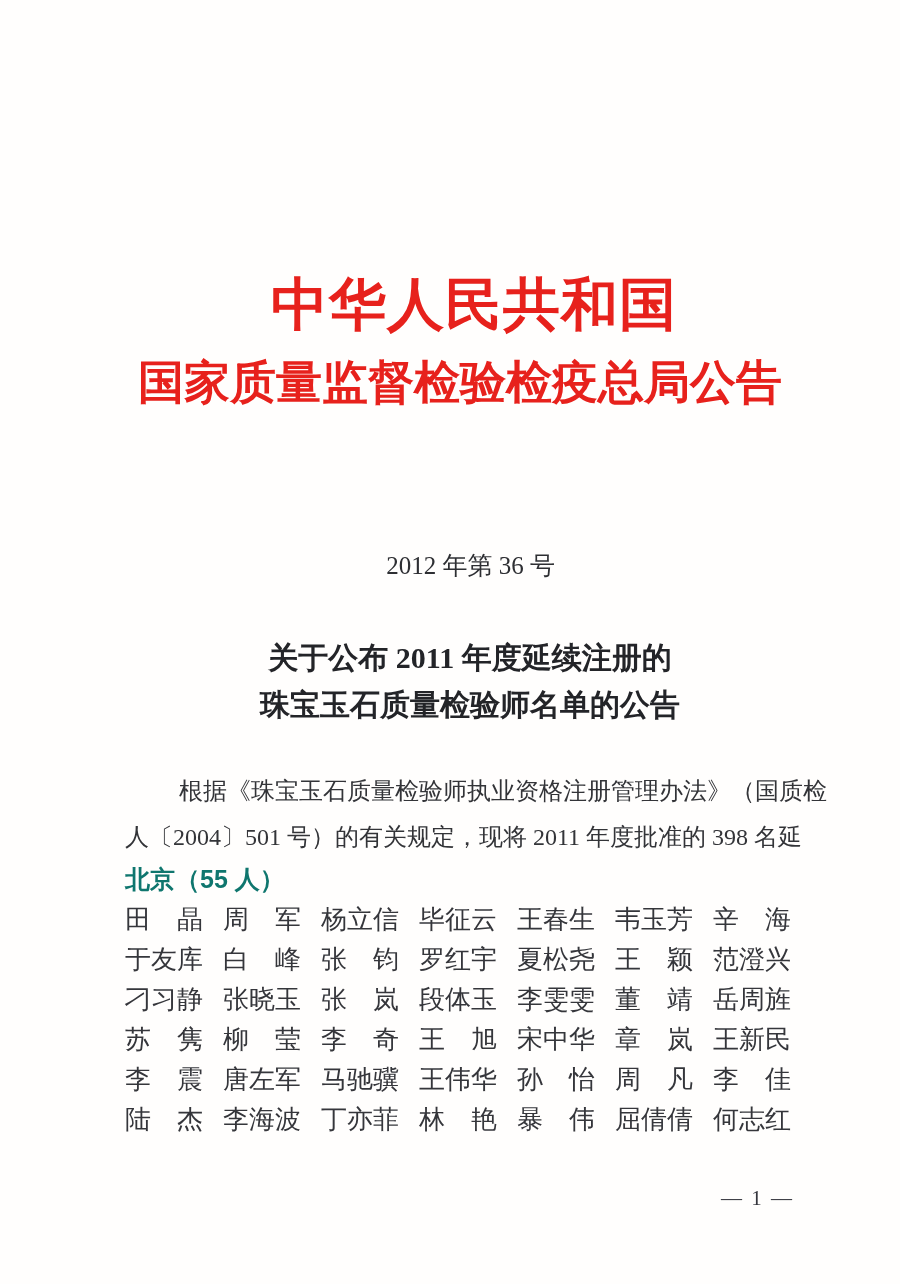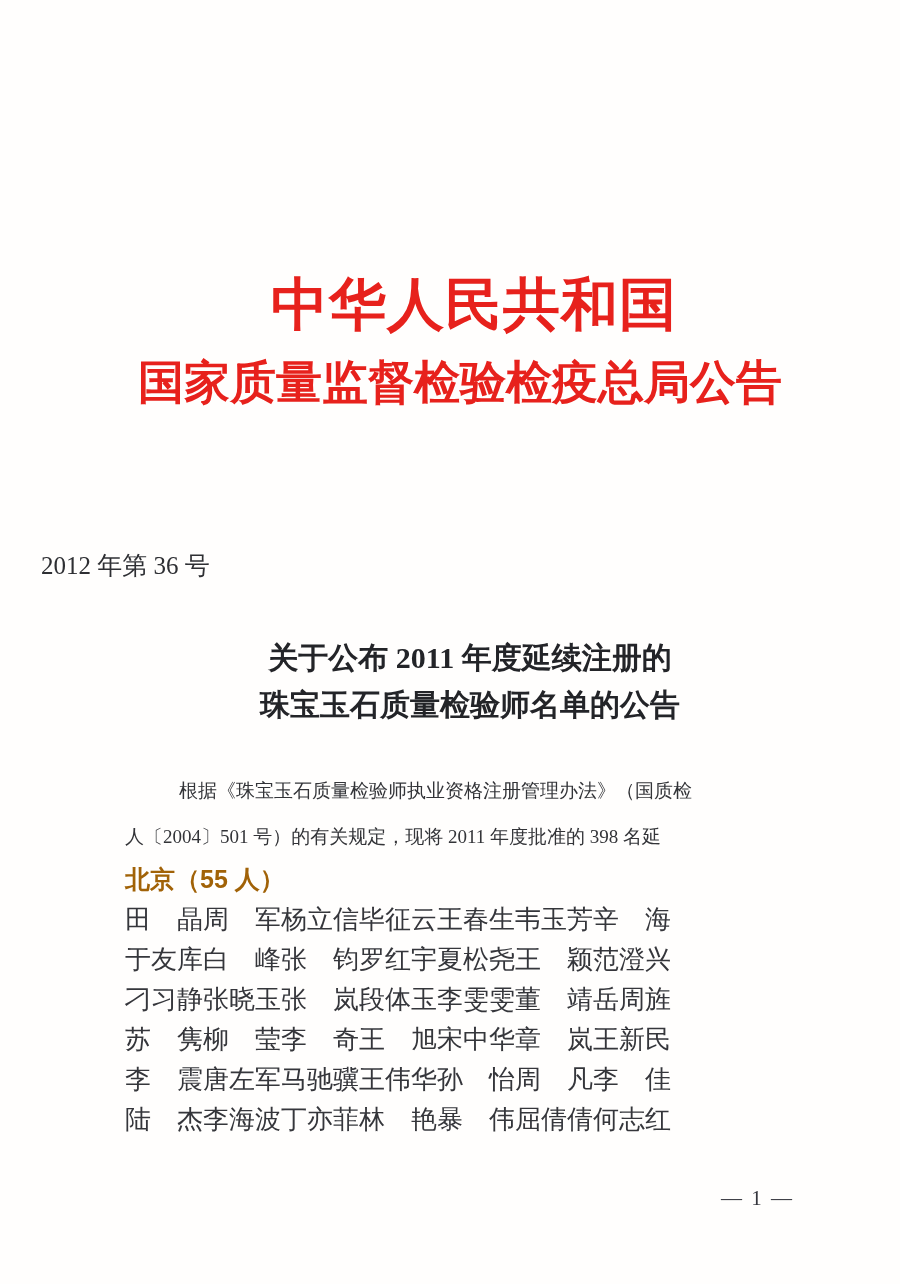--- a/index.html
+++ b/index.html
@@ -24,55 +24,56 @@
     padding-left: 48px;
   }
   .masthead-line2 {
     margin-top: 26px;
     font-size: 46px; line-height: 47px;
     font-weight: 900; color: #e7211c; margin-left: 20px;
   }
   
   .doc-number {
     margin-top: 145px;
+    text-align: center;
     font-size: 25px; line-height: 30px;
     color: #2e2f33;
     margin-left: 41px;
   }
   
   .announce-title {
     margin-top: 53px;
     text-align: center;
     font-weight: 700;
     font-size: 30px; line-height: 47px;
     color: #232428;
     padding-left: 40px;
   }
   
   .body-para {
     margin: 40px 0 0 125px;
     width: 700px;
-    font-size: 19px; line-height: 46px;
+    font-size: 24px; line-height: 46px;
     color: #333438;
   }
   .body-line { white-space: nowrap; }
   .body-line.indent { text-indent: 54px; }
   
   .region-label {
     margin: 0 0 0 125px;
     height: 38px; line-height: 38px;
     font-family: "Liberation Sans", "DejaVu Sans", sans-serif;
     font-weight: 700;
     font-size: 25px;
-    color: #a16207;
+    color: #0f766e;
   }
   
   .names { margin: 2px 0 0 125px; width: 666px; }
   .name-row {
-    display: flex; justify-content: flex-start;
+    display: flex; justify-content: space-between;
     height: 40px; align-items: center;
   }
   .name-cell {
     display: inline-block;
     width: 78px;
     font-size: 26px; line-height: 40px;
     white-space: nowrap;
     color: #35363b;
   }
   

